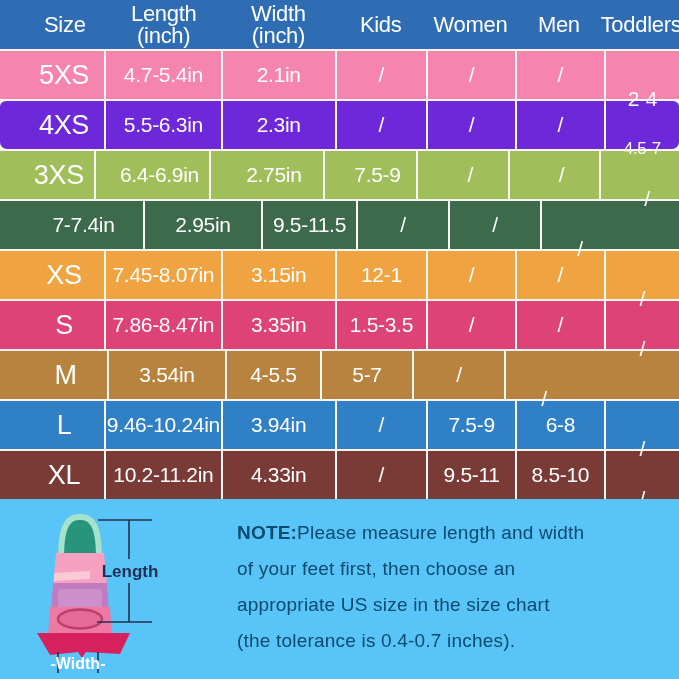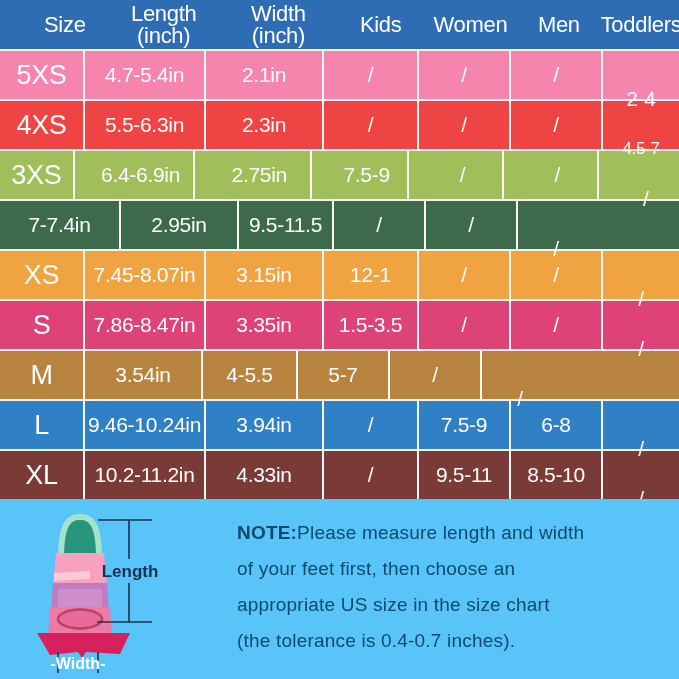--- a/index.html
+++ b/index.html
@@ -8,21 +8,21 @@
     position: relative;
     width: 679px;
     height: 679px;
     overflow: hidden;
     background: #ffffff;
   }
   
   .size-table { width: 679px; }
   .trow { display: flex; width: 679px; }
   .header-row { height: 49px; padding-left: 24px; }
-  .data-row { height: 50px; border-top: 2px solid #f7f3f1; }
+  .data-row { height: 50px; border-top: 2px solid #f7f3f1; padding-left: 24px; }
   .cell {
     display: flex; flex-direction: column;
     align-items: center; justify-content: center;
     color: #ffffff;
     font-size: 21px;
     letter-spacing: -0.3px;
     white-space: nowrap;
     overflow: visible;
   }
   .c0 { width: 85px; }
@@ -92,21 +92,21 @@
     <div class="trow data-row" style="background: rgb(246, 133, 173);">
       <div class="cell c0 size-cell">5XS</div>
       <div class="cell c1">4.7-5.4in</div>
       <div class="cell c2">2.1in</div>
       <div class="cell c3">/</div>
       <div class="cell c4">/</div>
       <div class="cell c5">/</div>
       <div class="cell c6">2-4</div>
     </div>
 
-    <div class="trow data-row" style="background: #ef4444;">
+    <div class="trow data-row" style="background: #6d28d9; border-radius: 7px;">
       <div class="cell c0 size-cell">4XS</div>
       <div class="cell c1">5.5-6.3in</div>
       <div class="cell c2">2.3in</div>
       <div class="cell c3">/</div>
       <div class="cell c4">/</div>
       <div class="cell c5">/</div>
       <div class="cell c6 small-txt">4.5-7</div>
     </div>
 
     <div class="trow data-row" style="background: rgb(160, 191, 91); gap: 14px;">

